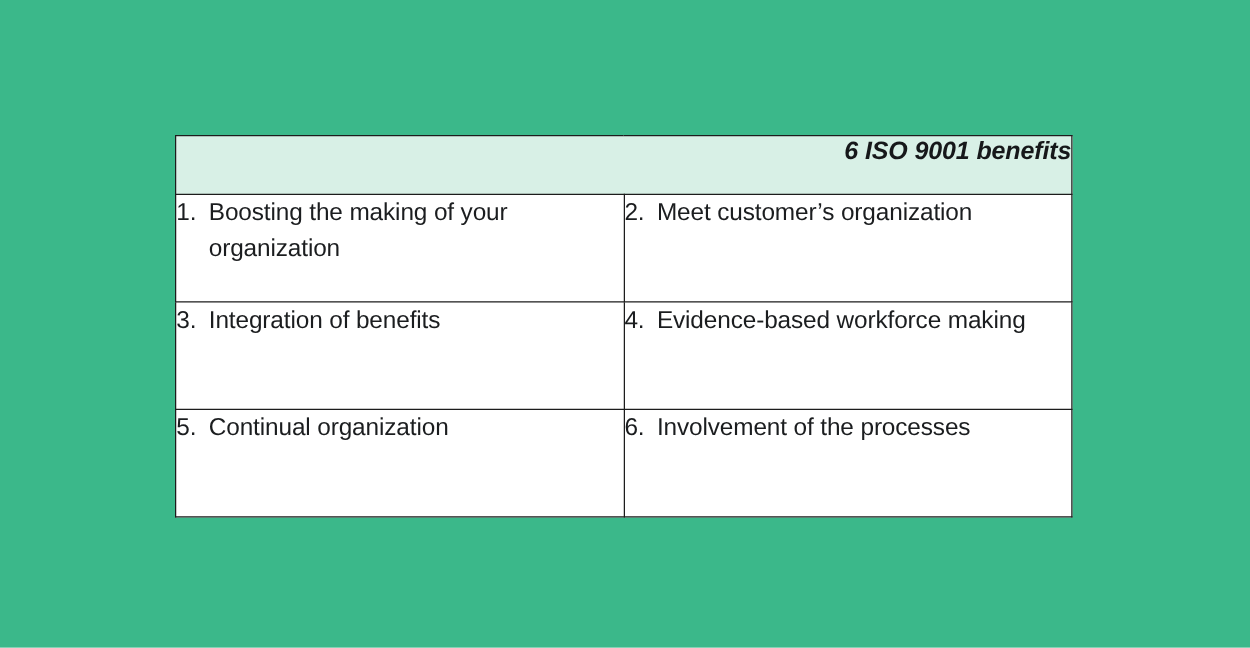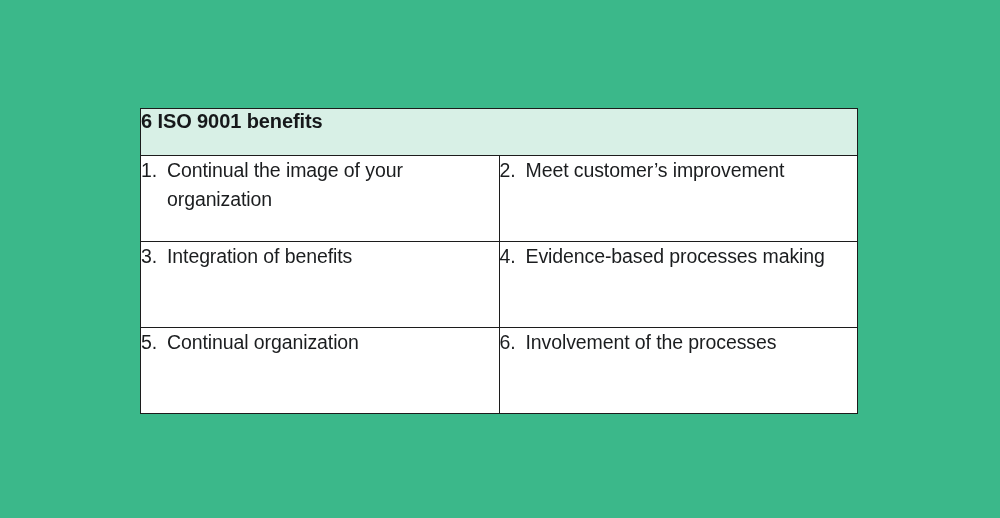--- a/index.html
+++ b/index.html
@@ -37,22 +37,23 @@
   #benefits-table td {
     border: 1.5px solid #1c1c1c;
     padding: 0;
     vertical-align: top;
   }
 
   
   .table-title-cell {
     background: #d8f0e6;
     height: 46px;
-    text-align: left;
+    text-align: right;
     vertical-align: middle;
+    font-style: italic;
   }
   .table-title {
     font-size: 20px;
     font-weight: bold;
     color: #16181a;
     letter-spacing: -0.1px;
     line-height: 1.2;
   }
 
   
@@ -93,42 +94,42 @@
           <span class="table-title">6 ISO 9001 benefits</span>
         </th>
       </tr>
     </thead>
     <tbody>
 
       <tr>
         <td class="benefit-cell">
           <div class="benefit-item">
             <span class="benefit-num">1.</span>
-            <span class="benefit-text">Continual the image of your organization</span>
+            <span class="benefit-text">Boosting the making of your organization</span>
           </div>
         </td>
         <td class="benefit-cell">
           <div class="benefit-item">
             <span class="benefit-num">2.</span>
-            <span class="benefit-text">Meet customer’s improvement</span>
+            <span class="benefit-text">Meet customer’s organization</span>
           </div>
         </td>
       </tr>
 
       <tr>
         <td class="benefit-cell">
           <div class="benefit-item">
             <span class="benefit-num">3.</span>
             <span class="benefit-text">Integration of benefits</span>
           </div>
         </td>
         <td class="benefit-cell">
           <div class="benefit-item">
             <span class="benefit-num">4.</span>
-            <span class="benefit-text">Evidence-based processes making</span>
+            <span class="benefit-text">Evidence-based workforce making</span>
           </div>
         </td>
       </tr>
 
       <tr>
         <td class="benefit-cell">
           <div class="benefit-item">
             <span class="benefit-num">5.</span>
             <span class="benefit-text">Continual organization</span>
           </div>

